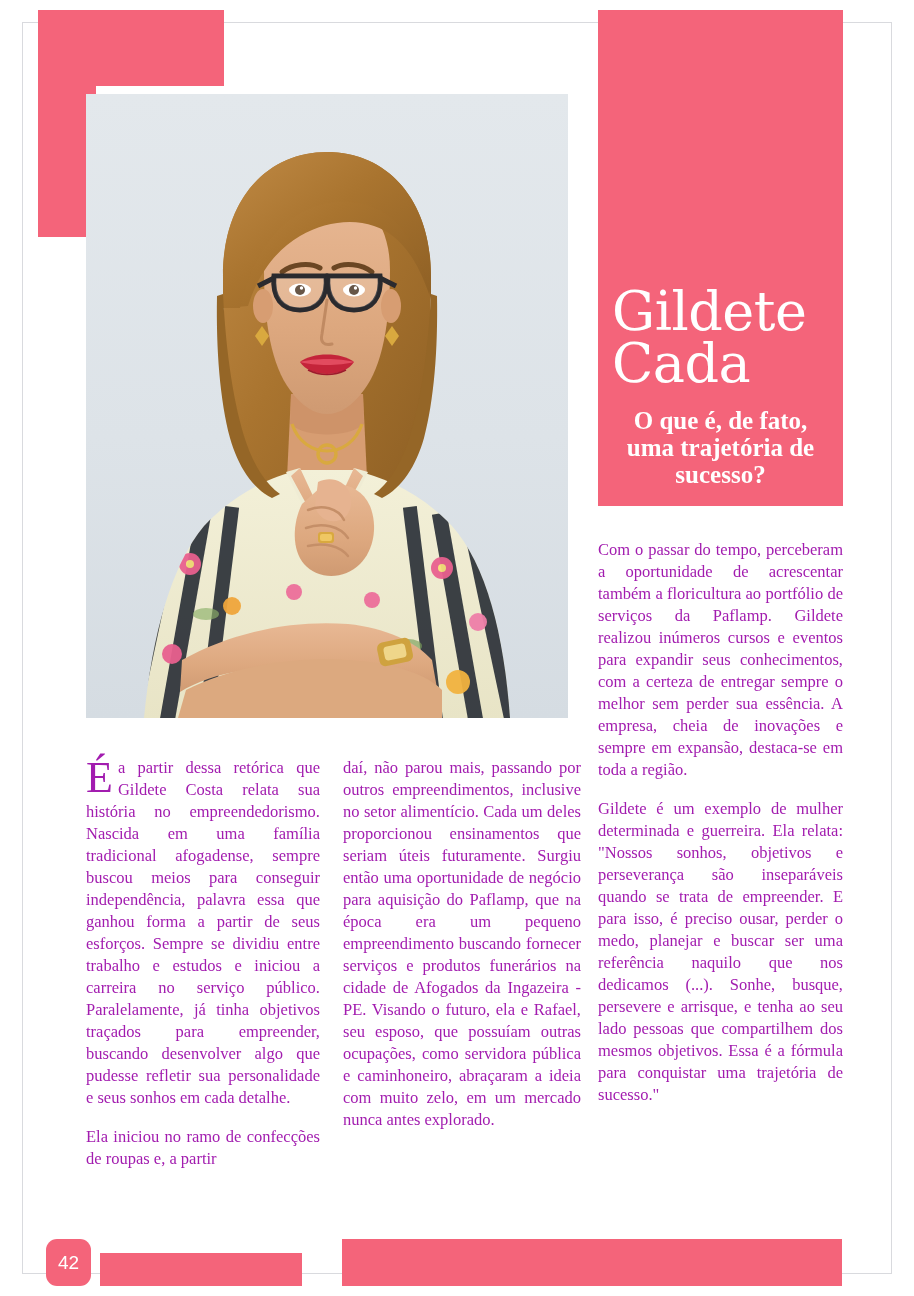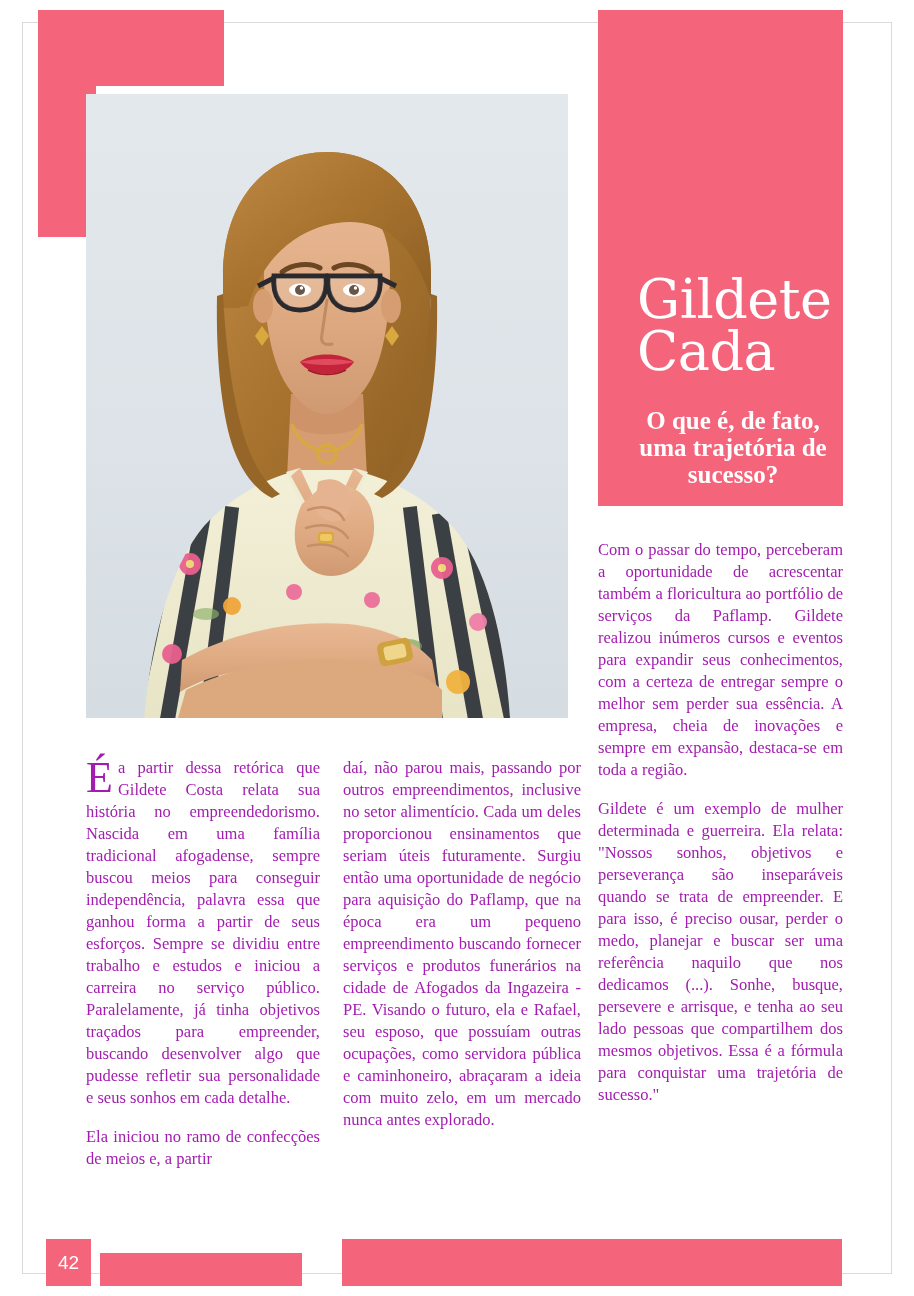--- a/index.html
+++ b/index.html
@@ -69,40 +69,39 @@
     top: 10px;
     width: 245px;
     height: 496px;
     background: #F4647A;
     display: flex;
     flex-direction: column;
     justify-content: flex-end;
     align-items: center;
     padding-bottom: 18px;
     box-sizing: border-box;
-    padding-left: 25px;
   }
   #name-block {
     width: 100%;
     text-align: left;
     padding-left: 14px;
     box-sizing: border-box;
     color: #ffffff;
     font-family: "DejaVu Serif", "Liberation Serif", serif;
     font-weight: 400;
     font-size: 54px;
     line-height: 0.95;
     letter-spacing: -0.5px;
   }
   #name-first { display: block; }
   #name-last  { display: block; }
 
   #headline-question {
     width: 100%;
-    margin-top: 30px;
+    margin-top: 18px;
     text-align: center;
     color: #ffffff;
     font-family: "Liberation Serif", "DejaVu Serif", serif;
     font-weight: bold;
     font-size: 25px;
     line-height: 1.08;
     padding: 0 10px;
     box-sizing: border-box;
   }
 
@@ -138,20 +137,21 @@
     top: 1239px;
     width: 45px;
     height: 47px;
     background: #F4647A;
     color: #ffffff;
     font-family: "Liberation Sans", "DejaVu Sans", sans-serif;
     font-size: 19px;
     display: flex;
     align-items: center;
     justify-content: center;
+    border-radius: 11px;
   }
   #footer-bar-left {
     position: absolute;
     left: 100px;
     top: 1253px;
     width: 202px;
     height: 33px;
     background: #F4647A;
   }
   #footer-bar-right {
@@ -338,21 +338,21 @@
       <span id="name-first">Gildete</span>
       <span id="name-last">Cada</span>
     </div>
     <div id="headline-question">O que é, de fato, uma trajetória de sucesso?</div>
   </div>
 
   <div class="col" id="col-1">
     <p>
       <span id="dropcap">É</span><span>a partir dessa retórica que Gildete Costa relata sua história no empreendedorismo. Nascida em uma família tradicional afogadense, sempre buscou meios para conseguir independência, palavra essa que ganhou forma a partir de seus esforços. Sempre se dividiu entre trabalho e estudos e iniciou a carreira no serviço público. Paralelamente, já tinha objetivos traçados para empreender, buscando desenvolver algo que pudesse refletir sua personalidade e seus sonhos em cada detalhe.</span>
     </p>
-    <p>Ela iniciou no ramo de confecções de meios e, a partir</p>
+    <p>Ela iniciou no ramo de confecções de roupas e, a partir</p>
   </div>
 
   <div class="col" id="col-2">
     <p>daí, não parou mais, passando por outros empreendimentos, inclusive no setor alimentício. Cada um deles proporcionou ensinamentos que seriam úteis futuramente. Surgiu então uma oportunidade de negócio para aquisição do Paflamp, que na época era um pequeno empreendimento buscando fornecer serviços e produtos funerários na cidade de Afogados da Ingazeira - PE. Visando o futuro, ela e Rafael, seu esposo, que possuíam outras ocupações, como servidora pública e caminhoneiro, abraçaram a ideia com muito zelo, em um mercado nunca antes explorado.</p>
   </div>
 
   <div class="col" id="col-3">
     <p>Com o passar do tempo, perceberam a oportunidade de acrescentar também a floricultura ao portfólio de serviços da Paflamp. Gildete realizou inúmeros cursos e eventos para expandir seus conhecimentos, com a certeza de entregar sempre o melhor sem perder sua essência. A empresa, cheia de inovações e sempre em expansão, destaca-se em toda a região.</p>
     <p>Gildete é um exemplo de mulher determinada e guerreira. Ela relata: "Nossos sonhos, objetivos e perseverança são inseparáveis quando se trata de empreender. E para isso, é preciso ousar, perder o medo, planejar e buscar ser uma referência naquilo que nos dedicamos (...). Sonhe, busque, persevere e arrisque, e tenha ao seu lado pessoas que compartilhem dos mesmos objetivos. Essa é a fórmula para conquistar uma trajetória de sucesso."</p>
   </div>

